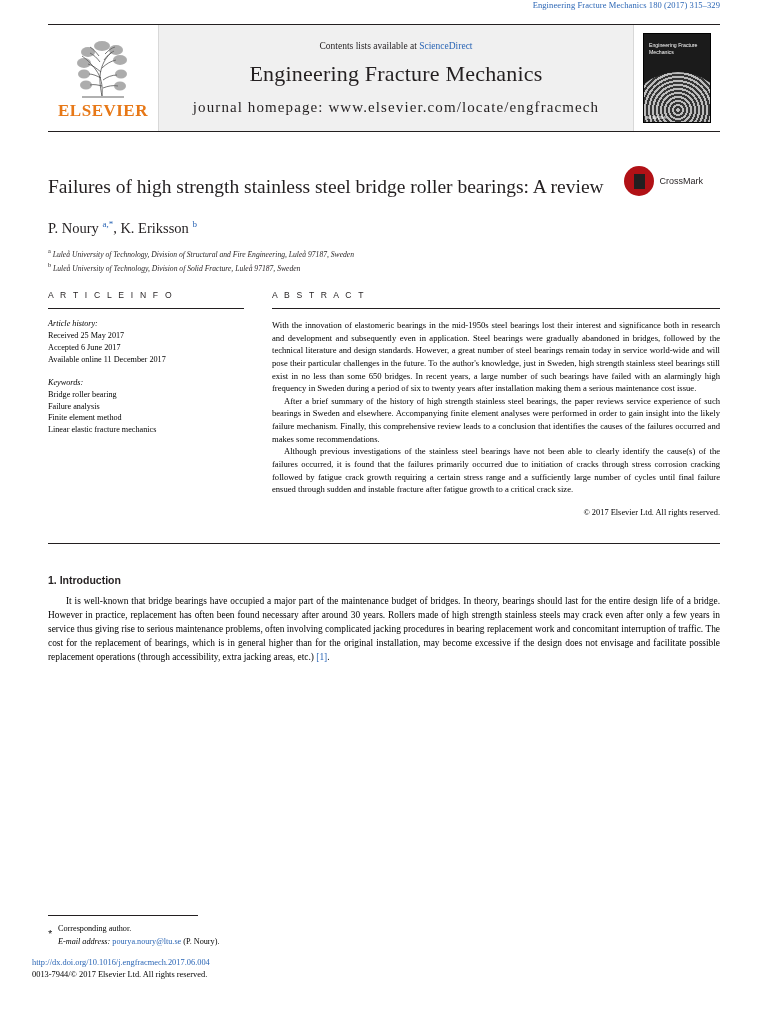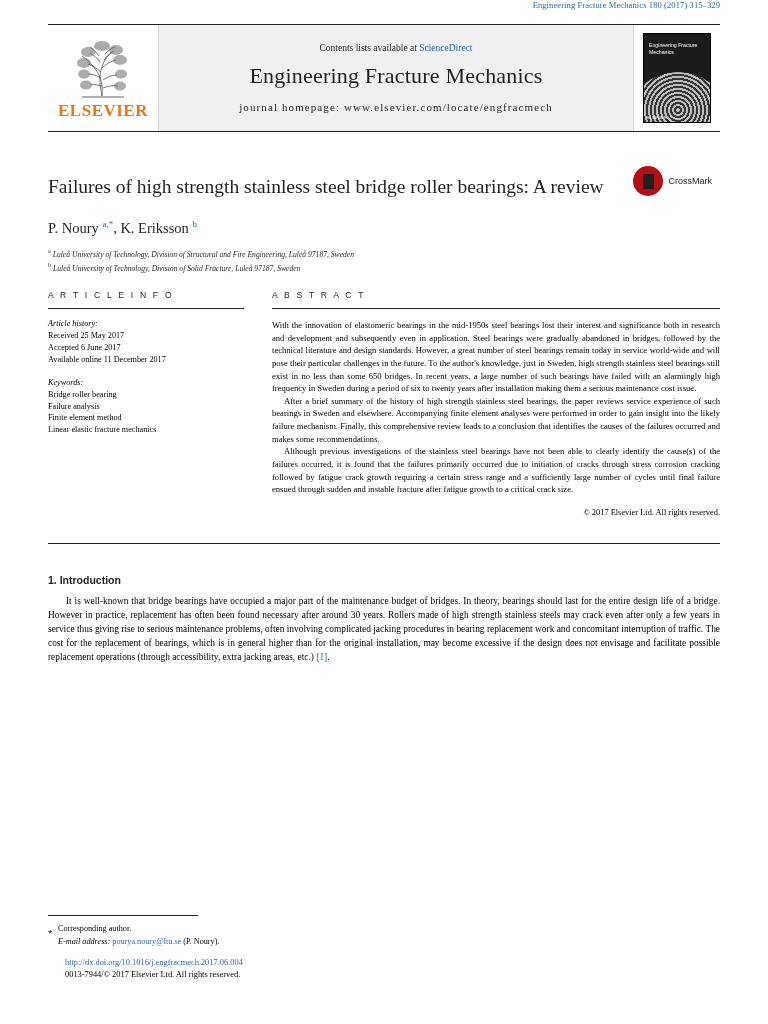--- a/index.html
+++ b/index.html
@@ -74,21 +74,21 @@
     margin-bottom: 10px;
   }
   .contents-line .sd-link { color: #2b66b5; }
   .journal-title {
     font-size: 22px;
     letter-spacing: .2px;
     color: #231f20;
     margin-bottom: 12px;
   }
   .homepage-line {
-    font-size: 11px;
+    font-size: 15px;
     letter-spacing: 1.1px;
     color: #231f20;
   }
   .mast-cover {
     width: 86px;
     flex: 0 0 86px;
     display: flex;
     align-items: center;
     justify-content: center;
   }
@@ -137,21 +137,21 @@
   }
   .paper-title {
     font-size: 19.5px;
     line-height: 1.3;
     color: #231f20;
     font-weight: normal;
     margin: 0;
   }
   .crossmark {
     position: absolute;
-    right: 8px;
+    right: 17px;
     top: -8px;
     display: flex;
     align-items: center;
     gap: 5px;
   }
   .cm-badge {
     width: 30px;
     height: 30px;
     border-radius: 50%;
     background: #b11116;
@@ -278,21 +278,21 @@
   .fn-star {
     position: absolute;
     left: 0;
     top: 1px;
     font-size: 8px;
   }
   .fn-email-label { font-style: italic; }
   .fn-email { color: #2b66b5; }
   .doi-block {
     position: absolute;
-    left: 65px;
+    left: 32px;
     bottom: 42px;
     font-size: 8.4px;
     line-height: 1.5;
   }
   .doi-link { color: #2b66b5; text-decoration: none; }
 </style>
 </head>
 <body>
 
 <div class="page">

